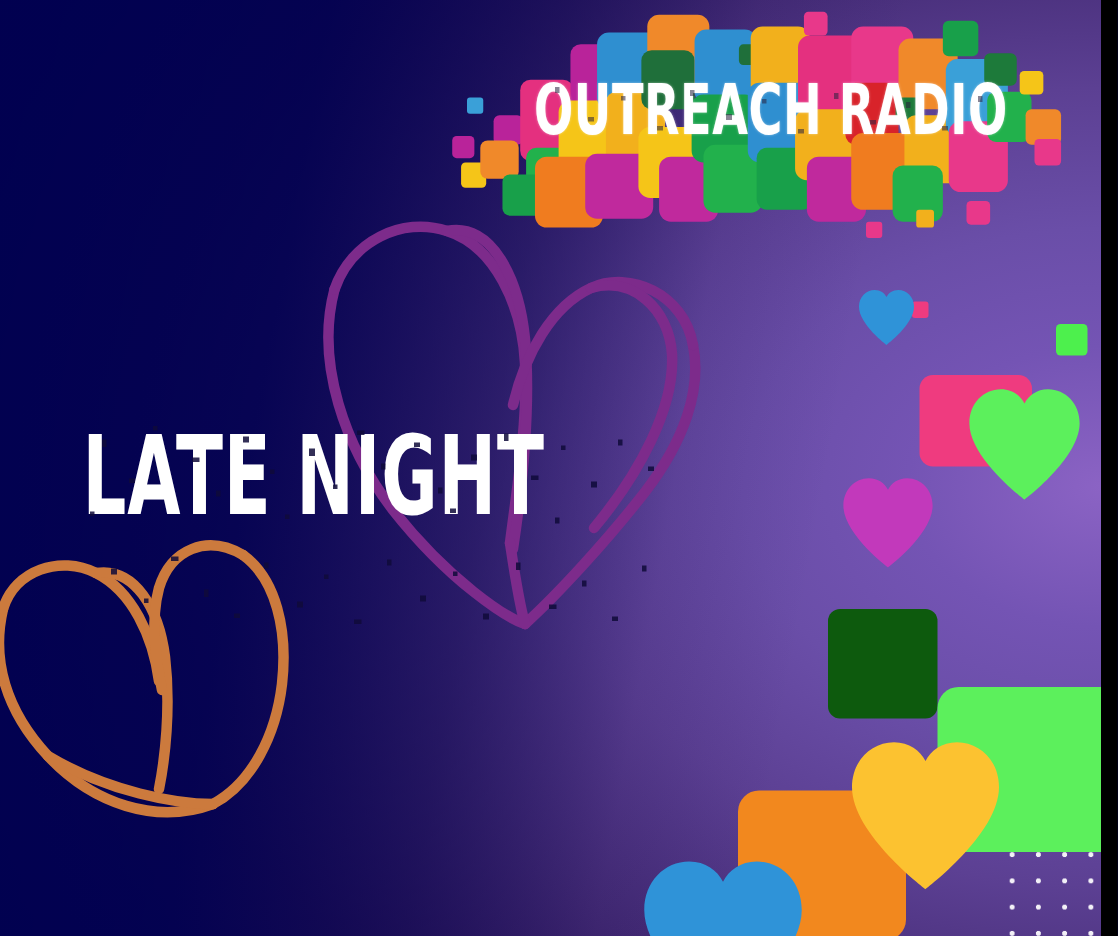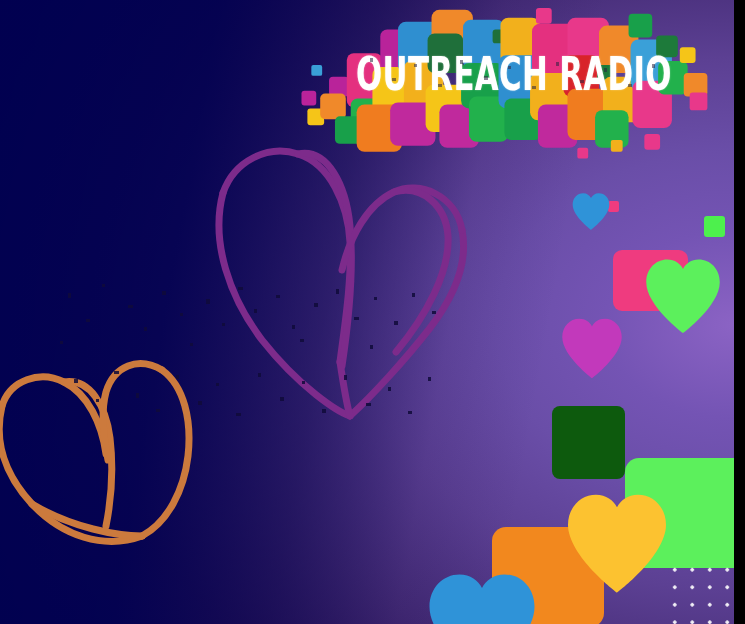--- a/index.html
+++ b/index.html
@@ -211,20 +211,23 @@
       <rect x="654" y="136" width="16" height="16" rx="3" fill="#e8388a"></rect>
       <rect x="620" y="142" width="12" height="12" rx="2" fill="#f2b01c"></rect>
       <rect x="586" y="150" width="11" height="11" rx="2" fill="#e8388a"></rect>
     </g>
   </svg>
 
   <div class="grunge" id="banner-text">
     <span class="inner">OUTREACH RADIO</span>
   </div>
 
+  <div class="grunge" id="title-line1">
+    <span class="inner">LATE NIGHT</span>
+  </div>
 
   <svg class="speckle" style="left:40px; top:275px; width:410px; height:160px; z-index:50;" viewBox="0 0 410 160">
     <g fill="#100b3a" opacity="0.85">
       <rect x="28" y="18" width="3" height="5"></rect>
         <rect x="46" y="44" width="4" height="3"></rect>
       <rect x="62" y="9" width="3" height="3"></rect>
         <rect x="88" y="30" width="5" height="3"></rect>
       <rect x="104" y="52" width="3" height="4"></rect>
         <rect x="122" y="16" width="4" height="4"></rect>
       <rect x="140" y="38" width="3" height="3"></rect>

